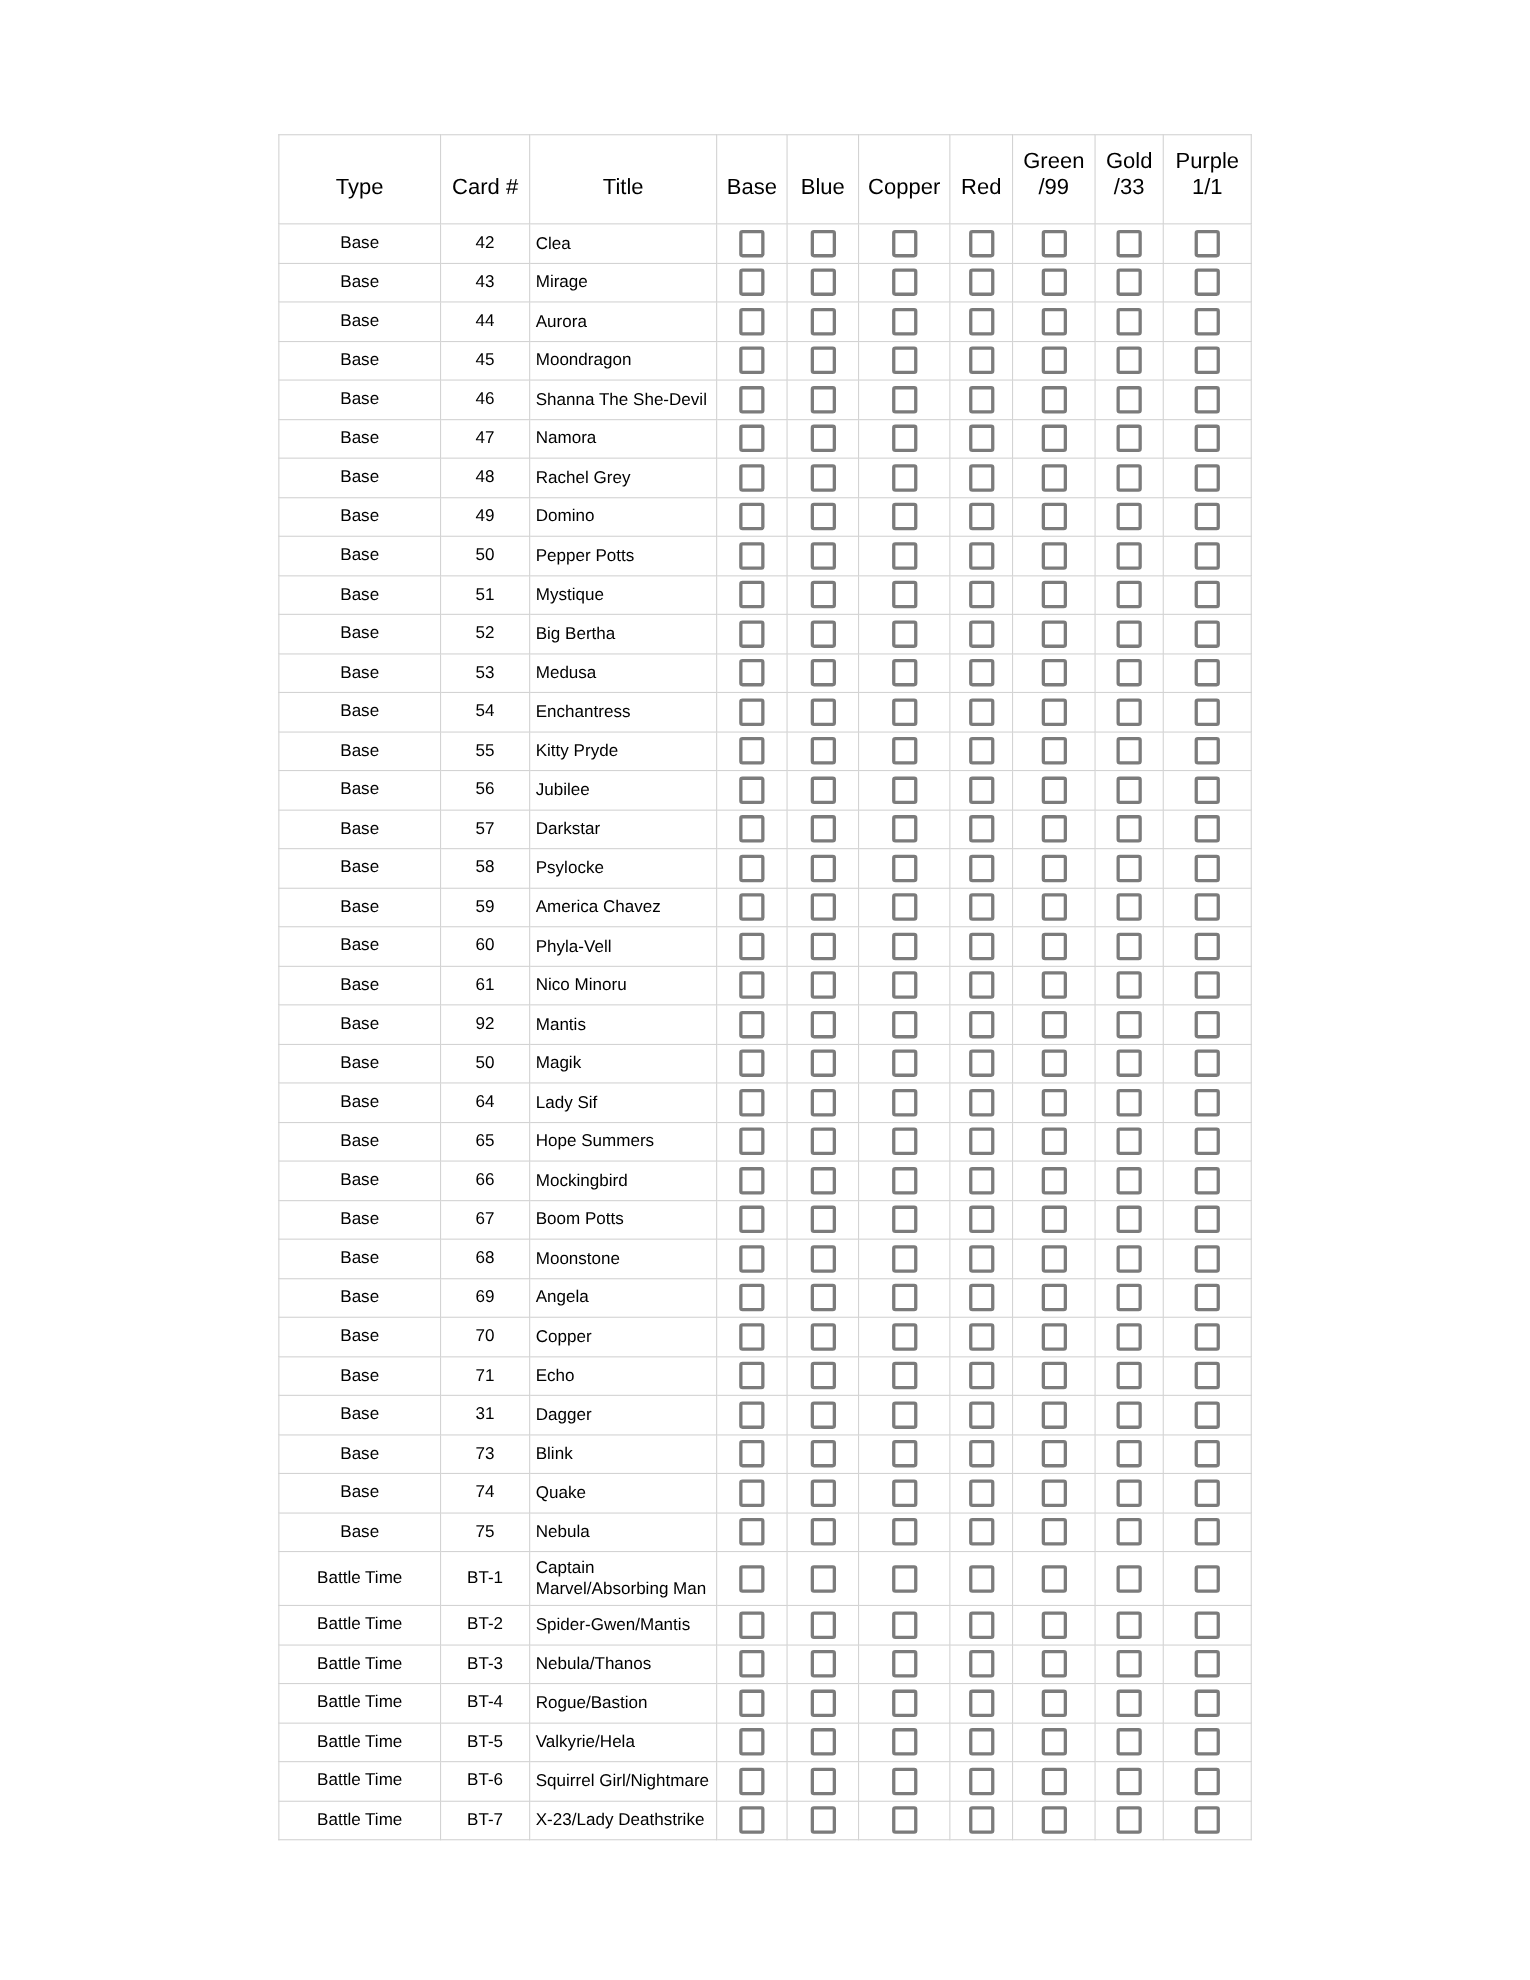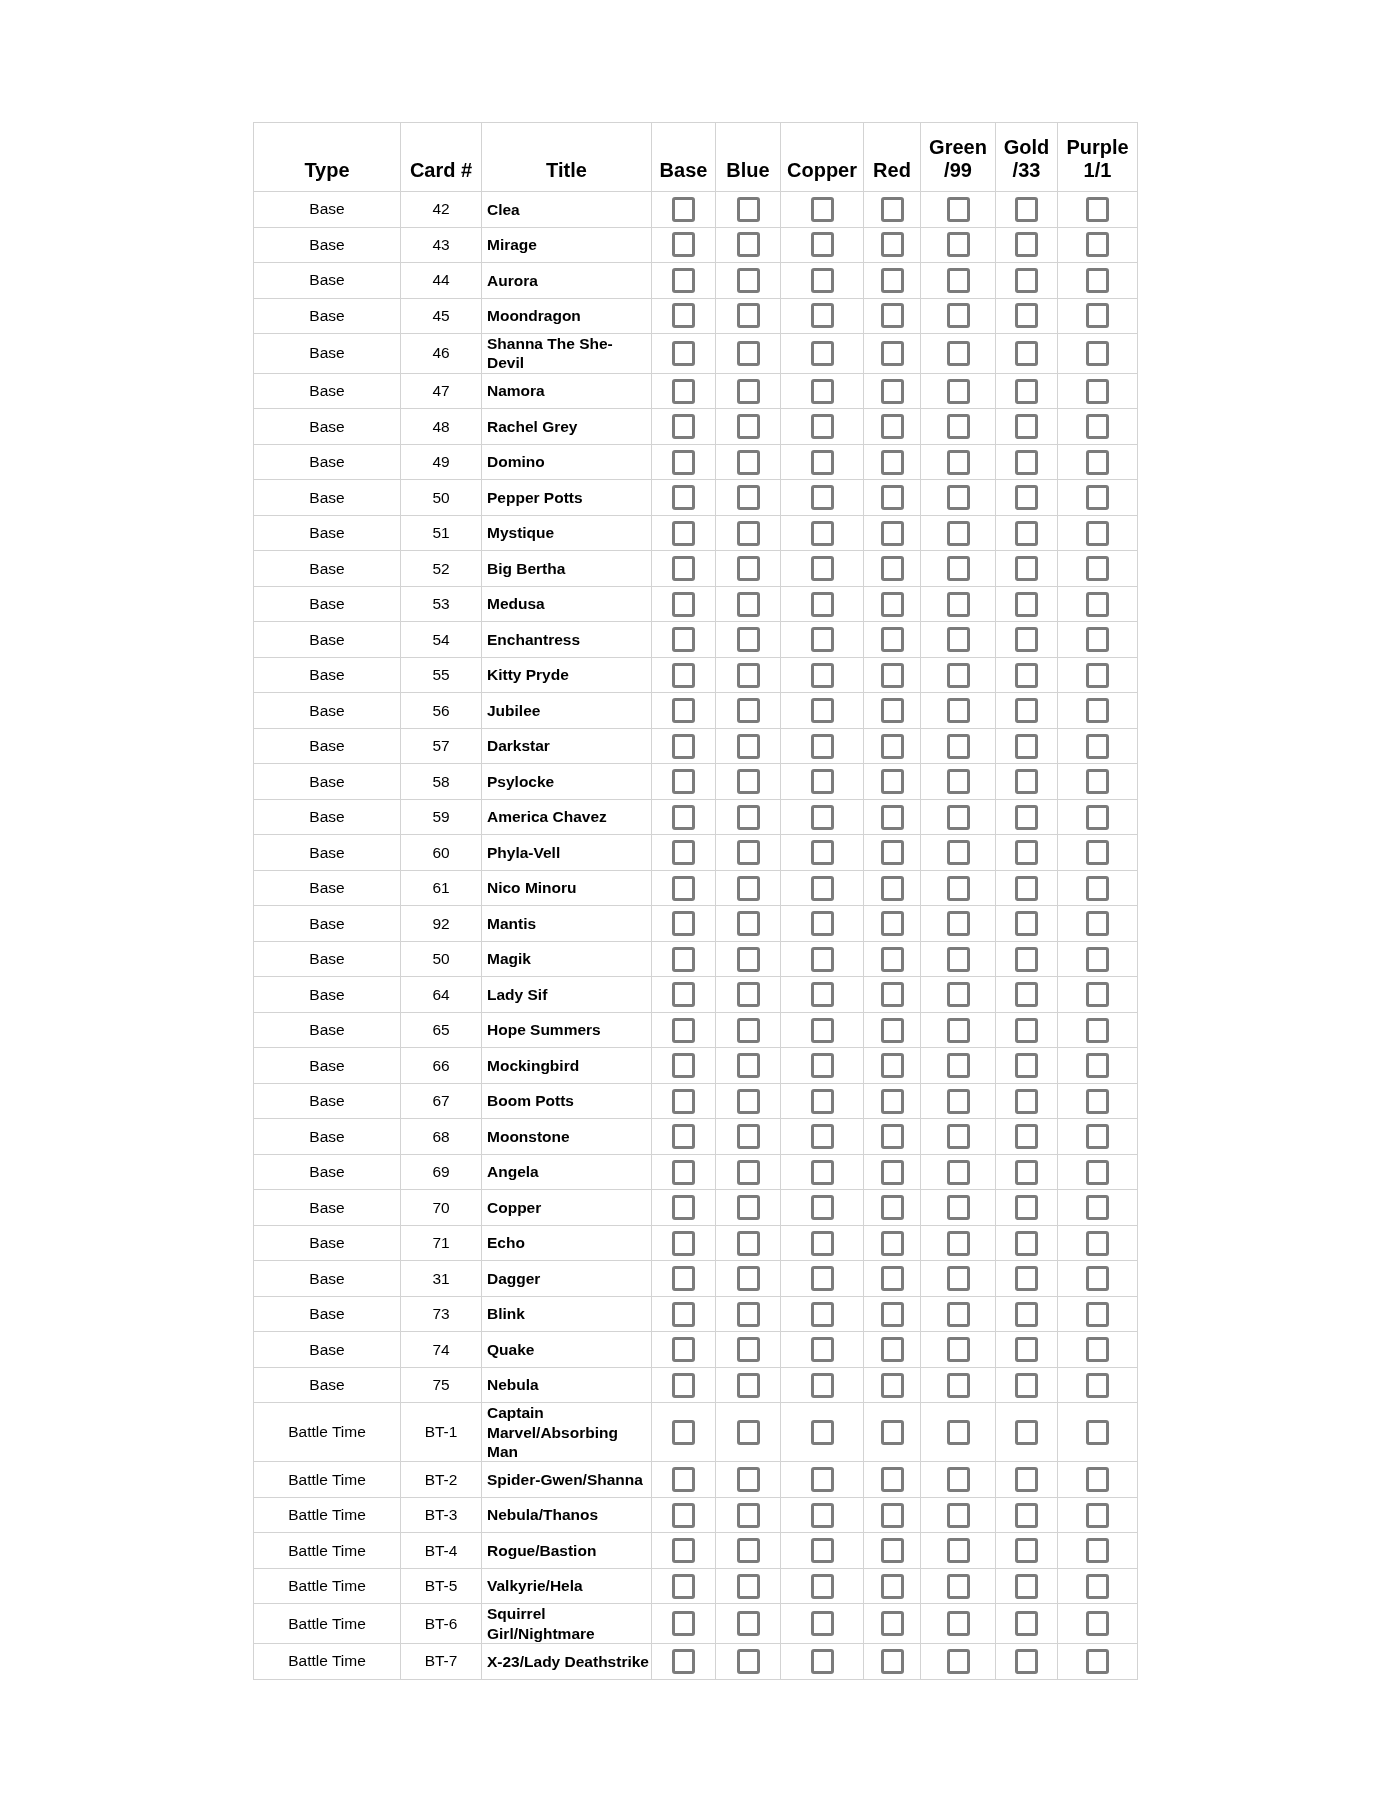--- a/index.html
+++ b/index.html
@@ -27,23 +27,23 @@
     width: 884px;
   }
   table.checklist th,
   table.checklist td {
     border: 1px solid #d3d3d3;
     overflow: hidden;
   }
   table.checklist thead th {
     height: 60px;
     vertical-align: bottom;
-    padding: 0 2px 8px 2px;
+    padding: 0 2px 20px 2px;
     font-size: 20px;
-    font-weight: 700;
+    font-weight: 400;
     text-align: center;
     white-space: pre-line;
     line-height: 1.18;
     color: #000000;
   }
   table.checklist tbody tr {
     height: 35.5px;
   }
   table.checklist tbody tr.tall {
     height: 49px;
@@ -52,21 +52,20 @@
     text-align: center;
     font-size: 15.5px;
     padding: 0 2px;
   }
   td.cell-title {
     text-align: left;
     font-size: 15.5px;
     padding: 0 2px 0 5px;
     white-space: pre-line;
     line-height: 1.25;
-    font-weight: bold;
   }
   td.cell-check {
     text-align: center;
     vertical-align: middle;
     padding: 0;
   }
   span.checkbox {
     display: inline-block;
     width: 17px;
     height: 19px;
@@ -529,21 +528,21 @@
             <td class="cell-check"><span class="checkbox"></span></td>
             <td class="cell-check"><span class="checkbox"></span></td>
             <td class="cell-check"><span class="checkbox"></span></td>
             <td class="cell-check"><span class="checkbox"></span></td>
             <td class="cell-check"><span class="checkbox"></span></td>
             <td class="cell-check"><span class="checkbox"></span></td>
           </tr>
           <tr>
             <td class="cell-type">Battle Time</td>
             <td class="cell-card">BT-2</td>
-            <td class="cell-title">Spider-Gwen/Shanna</td>
+            <td class="cell-title">Spider-Gwen/Mantis</td>
             <td class="cell-check"><span class="checkbox"></span></td>
             <td class="cell-check"><span class="checkbox"></span></td>
             <td class="cell-check"><span class="checkbox"></span></td>
             <td class="cell-check"><span class="checkbox"></span></td>
             <td class="cell-check"><span class="checkbox"></span></td>
             <td class="cell-check"><span class="checkbox"></span></td>
             <td class="cell-check"><span class="checkbox"></span></td>
           </tr>
           <tr>
             <td class="cell-type">Battle Time</td>

